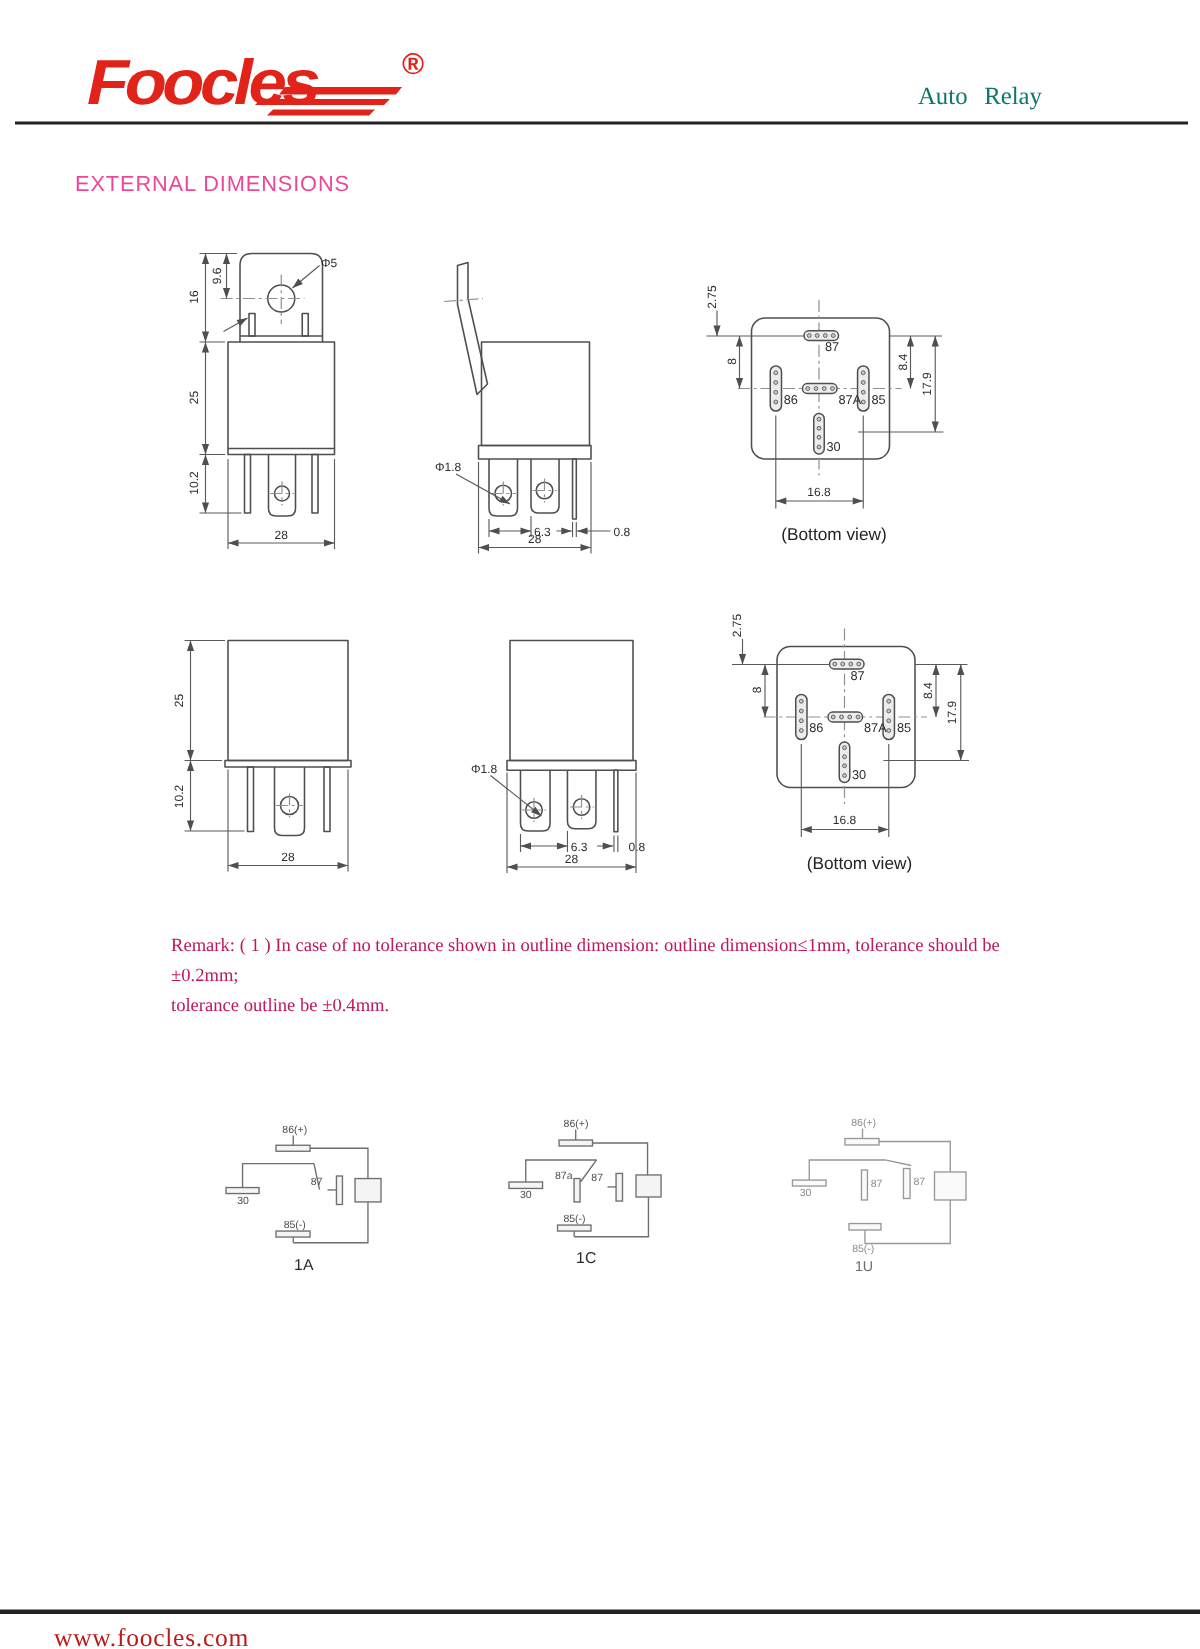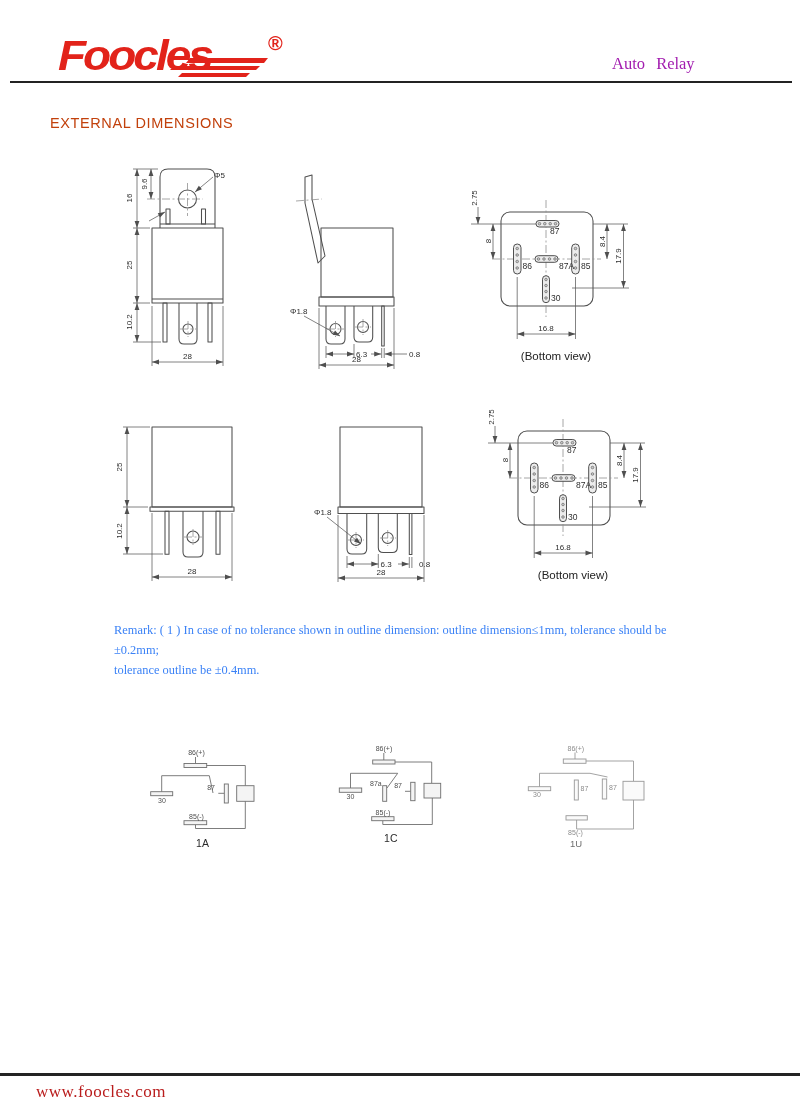--- a/index.html
+++ b/index.html
@@ -4,28 +4,28 @@
 <style>
   html,body{margin:0;padding:0;background:#fff;}
   #page{position:relative;width:800px;height:1099px;background:#ffffff;overflow:hidden;
         font-family:"Liberation Sans",sans-serif;margin-top:24px;}
   .abs{position:absolute;}
 
   
   #brand{left:58px;top:6px;font:italic 900 46px "Liberation Sans",sans-serif;
          color:#e2231a;letter-spacing:-3px;transform:scaleY(.92);transform-origin:left top;}
   #reg{left:268px;top:8px;font:700 20px "Liberation Sans",sans-serif;color:#e2231a;}
-  #product{left:612px;top:30px;font:16.5px "Liberation Serif",serif;color:#a21caf;word-spacing:7px;}
+  #product{left:612px;top:30px;font:16.5px "Liberation Serif",serif;color:#0f766e;word-spacing:7px;}
   .rule{background:#232323;}
   #section-title{left:50px;top:91px;font:14.5px "Liberation Sans",sans-serif;
-                 color:#c2410c;letter-spacing:.6px;}
+                 color:#ec4899;letter-spacing:.6px;}
 
   
   #remark{left:114px;top:596px;width:560px;font:12.4px "Liberation Serif",serif;
-          color:#3b82f6;line-height:20px;}
+          color:#be185d;line-height:20px;}
 
   
   #footer-url{left:36px;top:1058px;font:17px "Liberation Serif",serif;color:#b91c1c;letter-spacing:.5px;}
 
   
   .ol{fill:none;stroke:#4f4f4f;stroke-width:1.05;stroke-linejoin:round;}
   .thin{fill:none;stroke:#5a5a5a;stroke-width:.75;}
   .cl{fill:none;stroke:#909090;stroke-width:.8;stroke-dasharray:8 2.5 2 2.5;}
   .dt{font:8px "Liberation Sans",sans-serif;fill:#2e2e2e;}
   .pt{font:8.5px "Liberation Sans",sans-serif;fill:#2e2e2e;}

